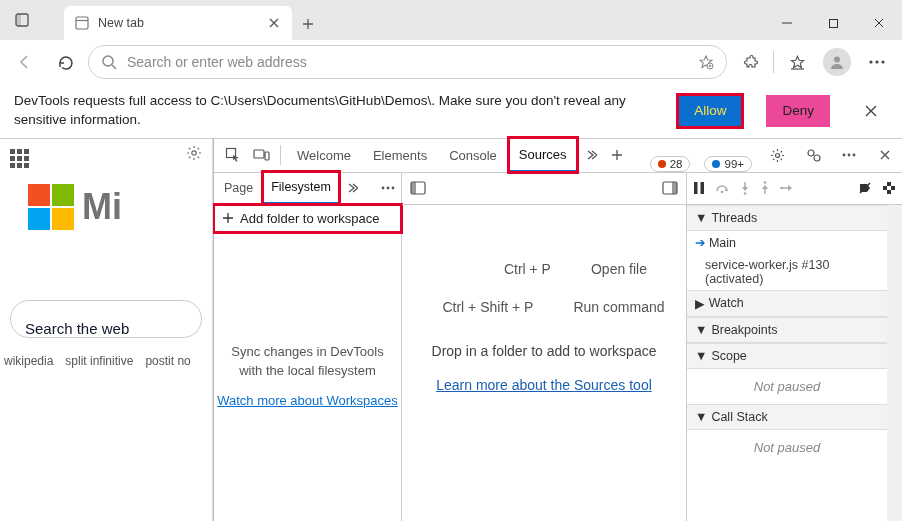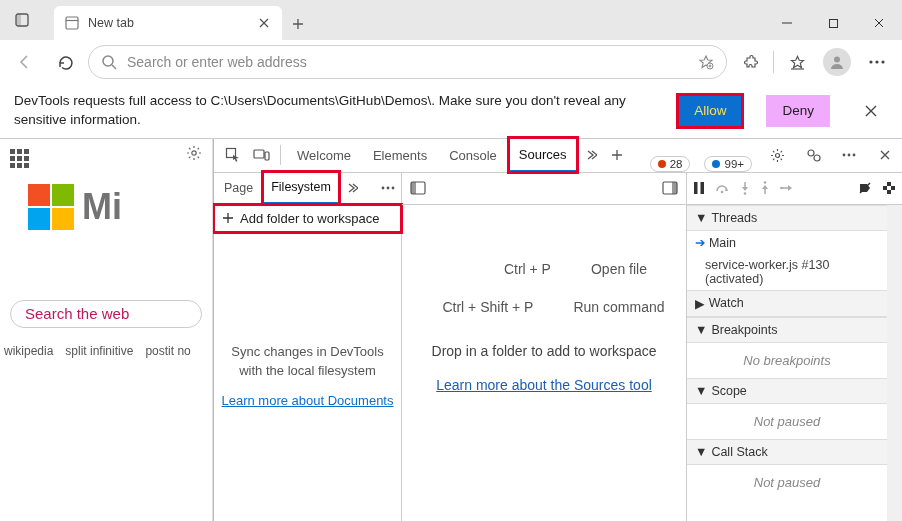--- a/index.html
+++ b/index.html
@@ -1,50 +1,50 @@
 <!DOCTYPE html>
 <html><head>
 <meta charset="utf-8">
 <style>
   * { box-sizing: border-box; margin: 0; padding: 0; font-family: "Segoe UI", Arial, sans-serif; }
   body { width: 902px; height: 521px; background: #fff; overflow: hidden; font-size: 13px; color: #333; }
 
   .titlebar { height: 40px; background: #e8e8e8; display: flex; align-items: flex-end; }
   .titlebar .tab-strip { display: flex; align-items: flex-end; padding-left: 8px; }
   .titlebar .panel-btn { width: 32px; height: 32px; display: flex; align-items: center; justify-content: center; margin: 4px 4px 4px 6px; border-radius: 4px; }
-  .browser-tab { background: #fff; border-radius: 6px 6px 0 0; height: 34px; width: 228px; display: flex; align-items: center; padding: 0 10px; gap: 8px; margin-left: 4px; }
+  .browser-tab { background: #fff; border-radius: 6px 6px 0 0; height: 34px; width: 228px; display: flex; align-items: center; padding: 0 10px; gap: 8px; margin-left: 14px; }
   .browser-tab .favicon { width: 16px; height: 16px; color: #555; }
   .browser-tab .title { flex: 1; font-size: 12.5px; color: #444; }
   .browser-tab .close { width: 16px; height: 16px; color: #555; display: flex; align-items: center; justify-content: center; }
   .new-tab { width: 32px; height: 32px; display: flex; align-items: center; justify-content: center; color: #555; }
   .win-controls { margin-left: auto; display: flex; }
   .win-controls div { width: 46px; height: 34px; display: flex; align-items: center; justify-content: center; color: #333; }
 
   .toolbar { height: 44px; display: flex; align-items: center; padding: 0 8px; gap: 6px; }
   .icon-btn { width: 34px; height: 34px; display: flex; align-items: center; justify-content: center; color: #555; border-radius: 4px; }
   .omnibox { flex: 1; height: 34px; border: 1px solid #d0d0d0; border-radius: 18px; display: flex; align-items: center; padding: 0 12px; gap: 10px; color: #888; }
   .omnibox .placeholder { flex: 1; font-size: 14px; color: #8a8a8a; }
   .avatar { width: 28px; height: 28px; background: #ddd; border-radius: 50%; display: flex; align-items: center; justify-content: center; }
 
   .permission-bar { display: flex; align-items: center; padding: 8px 14px; border-bottom: 1px solid #ccc; gap: 24px; }
   .permission-bar .msg { flex: 1; font-size: 13.5px; line-height: 1.4; color: #222; }
   .btn { height: 32px; padding: 0 16px; display: flex; align-items: center; justify-content: center; font-size: 13.5px; cursor: pointer; }
   .btn-primary { background: #0b6fcf; color: #fde047; }
-  .btn-secondary { background: #f0abfc; color: #222; }
+  .btn-secondary { background: #ec4899; color: #222; }
   .red-outline { outline: 3px solid #e3002a; outline-offset: -1px; }
 
   .content { display: flex; height: calc(521px - 40px - 44px - 55px); }
   .ntp { width: 213px; border-right: 1px solid #ddd; padding: 4px 0 0 0; position: relative; overflow: hidden; }
   .ntp .apps { display:flex; gap:10px; padding: 6px 10px; align-items:center; }
   .apps-grid { display:grid; grid-template-columns: repeat(3,5px); grid-template-rows: repeat(3,5px); gap:2px;}
   .apps-grid i { background:#555; width:5px; height:5px; display:block;}
   .ntp .settings { position:absolute; top:6px; right:10px; color:#555;}
   .mslogo { display:flex; align-items:center; gap:8px; padding: 10px 0 0 28px; font-size:36px; color:#737373; font-weight:600;}
   .mstiles { display:grid; grid-template-columns: 22px 22px; grid-template-rows:22px 22px; gap:2px;}
-  .searchbox { margin: 70px 10px 0 10px; height:28px; border:1px solid #ccc; border-radius:22px; display:flex; align-items:center; padding:0 14px; color:#be185d; font-size:15px;}
+  .searchbox { margin: 70px 10px 0 10px; height:38px; border:1px solid #ccc; border-radius:22px; display:flex; align-items:flex-end; padding:0 14px; color:#0f172a; font-size:15px;}
   .quicklinks { display:flex; gap:12px; padding: 16px 4px; font-size:12px; color:#555;}
 
   .devtools { flex: 1; display: flex; flex-direction: column; border-left: 1px solid #bbb; }
   .dt-topbar { height: 34px; display: flex; align-items: center; padding: 0 6px; border-bottom: 1px solid #ccc; gap: 2px; }
   .dt-topbar .sep { width:1px; height:20px; background:#ccc; margin:0 4px;}
   .dt-tab { padding: 8px 10px; height: 34px; display: flex; align-items: center; color: #555; font-size: 13px;}
   .dt-tab.active { border-bottom: 2px solid #0b6fcf; color: #111; }
   .dt-right { margin-left: auto; display: flex; align-items: flex-end; gap: 14px; }
   .badge { border:1px solid #ccc; border-radius: 11px; padding: 1px 7px; font-size: 11.5px; display:flex; align-items:center; gap:4px;}
   .dot-red { width:8px; height:8px; background:#d83b01; border-radius:50%; display:inline-block;}
@@ -320,21 +320,21 @@
               </svg>
             </div>
         </div>
         <div class="add-folder red-outline">
           <svg width="12" height="12">
               <path d="M6 1 V11 M1 6 H11" stroke="#333" stroke-width="1.3"></path>
             </svg>
           <span>Add folder to workspace</span>
         </div>
         <div class="desc">Sync changes in DevTools with the local filesystem</div>
-        <a class="link">Learn more about Documents</a>
+        <a class="link">Watch more about Workspaces</a>
       </div>
 
       <div class="src-mid">
         <div class="midbar">
           <span>
               <svg width="16" height="14" viewBox="0 0 16 14">
                 <rect x="1" y="1" width="14" height="12" rx="1.5" fill="none" stroke="#555" stroke-width="1.2"></rect>
                 <rect x="1" y="1" width="5" height="12" fill="#555" opacity="0.6"></rect>
               </svg>
             </span>
@@ -419,21 +419,20 @@
             <div class="section-body" style="color:#0b6fcf;padding-left:8px;">➔ <span style="color:#333">Main</span></div>
             <div class="section-body">service-worker.js #130 (activated)</div>
             <div class="section-hd">
                 <span>▶</span>
                 <span>Watch</span>
               </div>
             <div class="section-hd">
                 <span>▼</span>
                 <span>Breakpoints</span>
               </div>
-            <div class="muted-center">No breakpoints</div>
             <div class="section-hd">
                 <span>▼</span>
                 <span>Scope</span>
               </div>
             <div class="muted-center">Not paused</div>
             <div class="section-hd">
                 <span>▼</span>
                 <span>Call Stack</span>
               </div>
             <div class="muted-center">Not paused</div>

